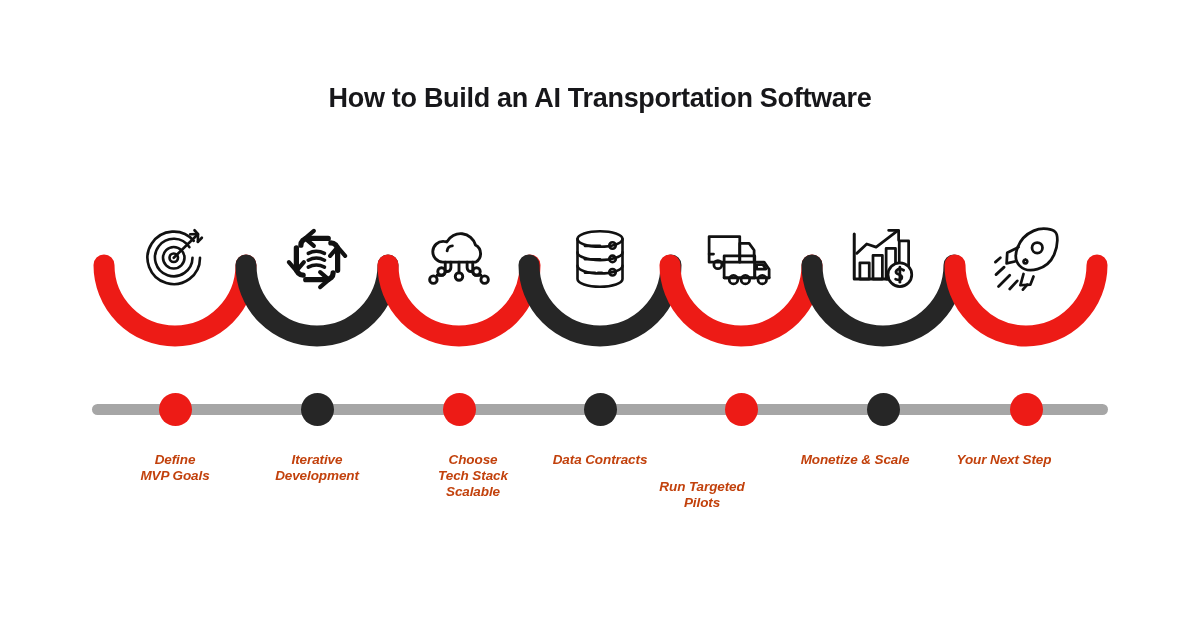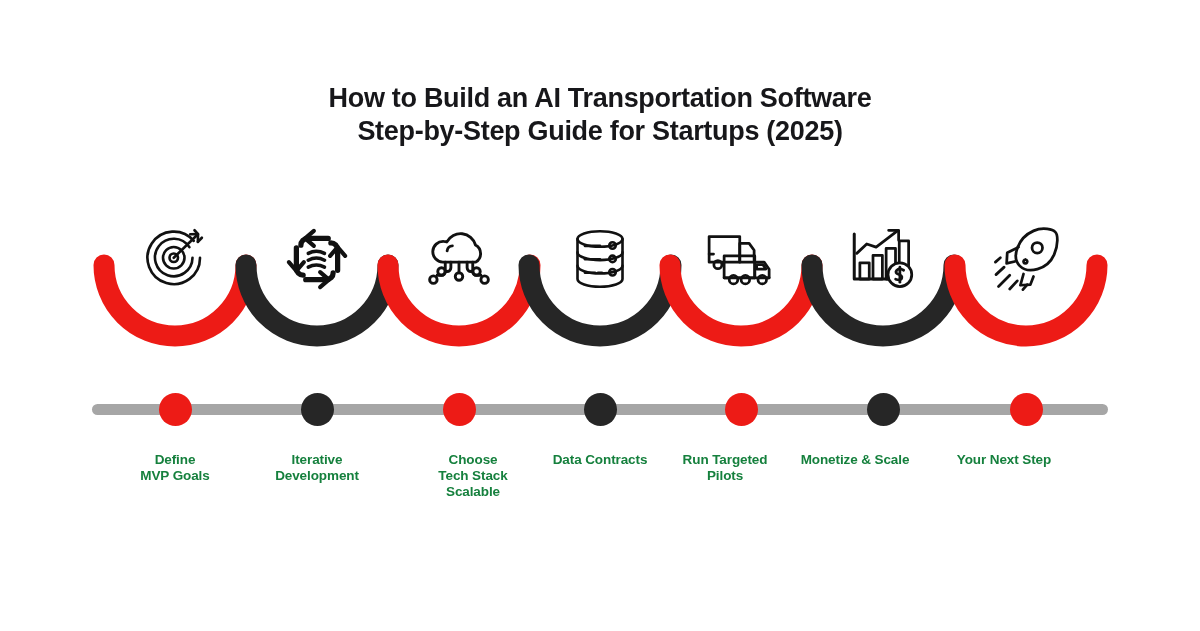--- a/index.html
+++ b/index.html
@@ -88,32 +88,32 @@
   
   .step-label {
     position: absolute;
     top: 452px;
     width: 190px;
     text-align: center;
     font-family: "Liberation Sans", sans-serif;
     font-size: 13.5px;
     font-weight: bold;
     line-height: 16px;
-    color: #15803d;
+    color: #c2410c;
     letter-spacing: -0.1px;
+    font-style: italic;
   }
 </style>
 </head>
 <body>
 
 <div id="infographic">
 
   <div class="title-block">
     <div class="title-line">How to Build an AI Transportation Software</div>
-    <div class="title-line">Step-by-Step Guide for Startups (2025)</div>
   </div>
 
   <svg id="wave-layer" viewBox="0 0 1200 631" xmlns="http://www.w3.org/2000/svg" aria-hidden="true">
     <g id="arc-group" fill="none" stroke-width="21" stroke-linecap="round">
         <path d="M 104 265 A 71 71 0 0 0 246 265" stroke="#ed1b16"></path>
         <path d="M 246 265 A 71 71 0 0 0 388 265" stroke="#262626"></path>
         <path d="M 388 265 A 71 71 0 0 0 530 265" stroke="#ed1b16"></path>
         <path d="M 529 265 A 71 71 0 0 0 671 265" stroke="#262626"></path>
         <path d="M 670 265 A 71 71 0 0 0 812 265" stroke="#ed1b16"></path>
         <path d="M 812 265 A 71 71 0 0 0 954 265" stroke="#262626"></path>
@@ -265,21 +265,21 @@
         <div>Development</div>
       </div>
       <div class="step-label" style="left: 378px;">
         <div>Choose</div>
         <div>Tech Stack</div>
         <div>Scalable</div>
       </div>
       <div class="step-label" style="left: 505px;">
         <div>Data Contracts</div>
       </div>
-      <div class="step-label" style="left: 630px;">
+      <div class="step-label" style="left: 607px; margin-top: 27px;">
         <div>Run Targeted</div>
         <div>Pilots</div>
       </div>
       <div class="step-label" style="left: 760px;">
         <div>Monetize &amp; Scale</div>
       </div>
       <div class="step-label" style="left: 909px; text-align: center;">
         <div>Your Next Step</div>
       </div>
     </div>

